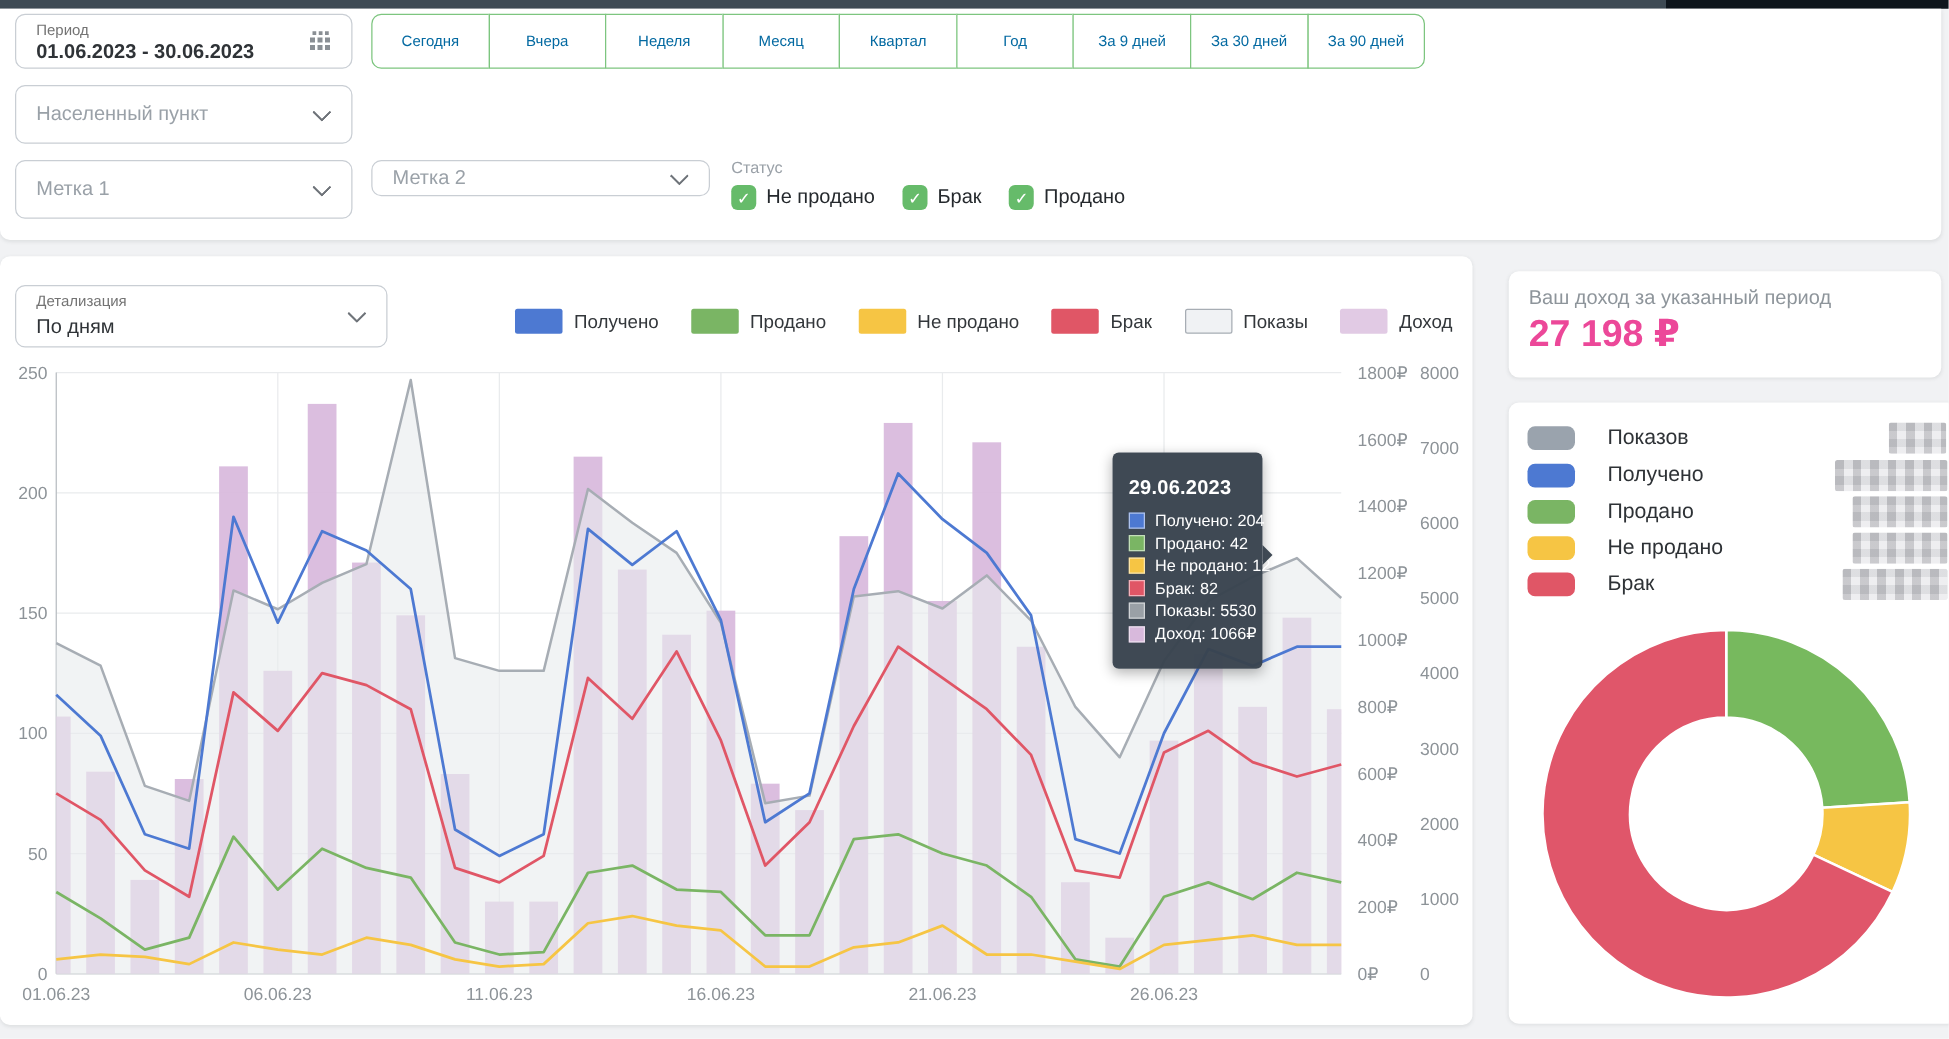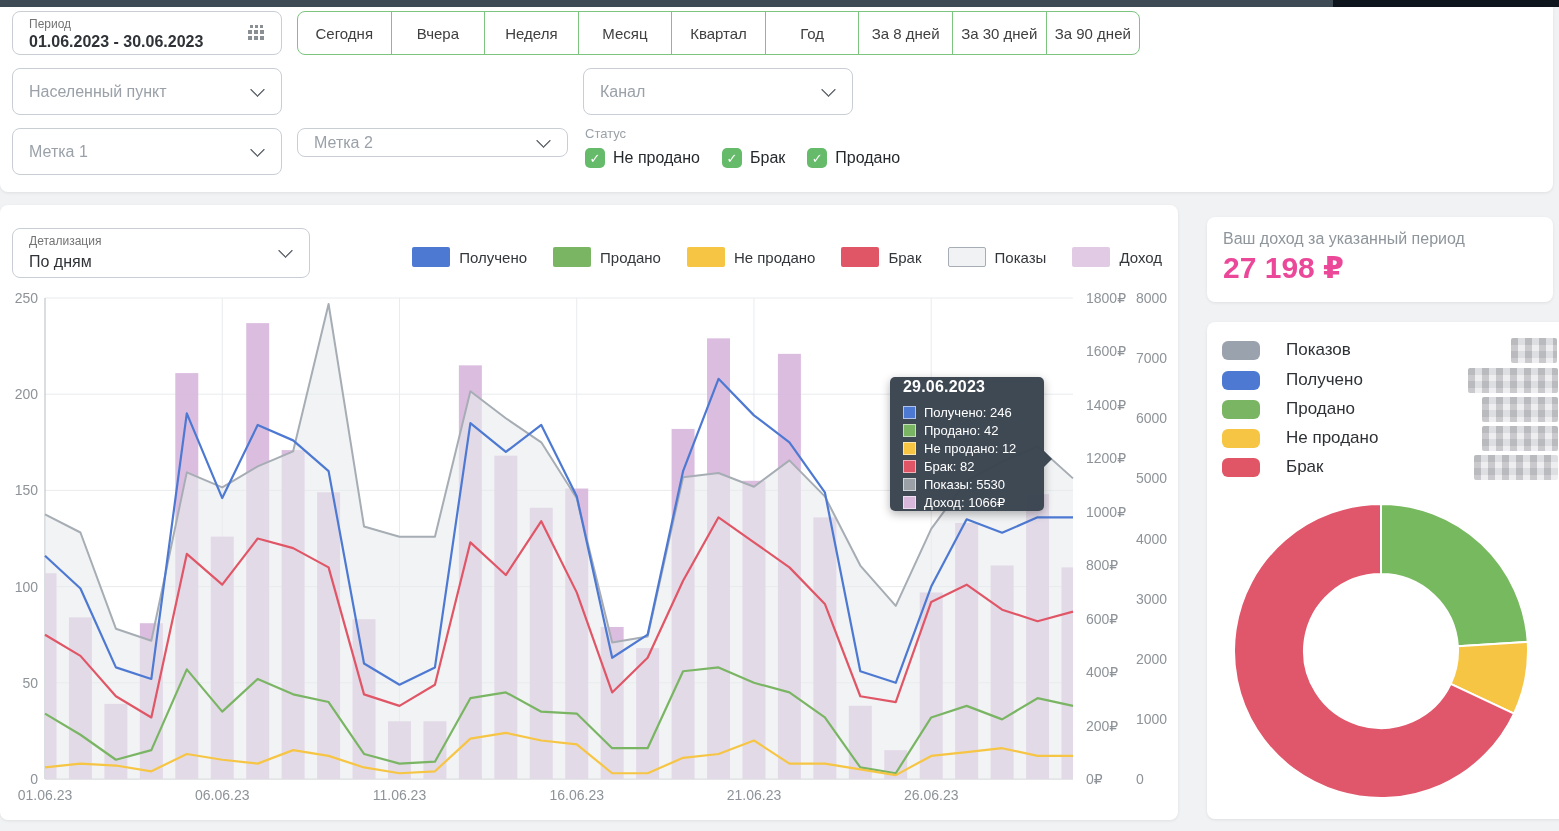--- a/index.html
+++ b/index.html
@@ -17,40 +17,40 @@
   .float-label{position:absolute;left:16px;top:5px;font-size:12px;color:#737373;white-space:nowrap}
   .field-value{position:absolute;left:16px;top:21px;font-size:16px;font-weight:700;color:#2f3337;white-space:nowrap}
   .ph{position:absolute;left:16px;top:50%;transform:translateY(-50%);font-size:16px;color:#9aa1a8;white-space:nowrap}
   .chev{position:absolute;right:18px;top:50%;width:9px;height:9px;
         border-right:2px solid #6f747a;border-bottom:2px solid #6f747a;
         transform:translateY(-70%) rotate(45deg);border-radius:1px}
   .grid-icon{position:absolute;right:14px;top:12px}
 
   .qgroup{position:absolute;left:297px;top:4px;width:843px;height:44px;display:flex}
   .qbtn{flex:1;border:1px solid #7dc57f;margin-left:-1px;display:flex;align-items:center;justify-content:center;
-        font-size:15px;color:#404040;background:#fff;cursor:pointer;white-space:nowrap}
+        font-size:12px;color:#0369a1;background:#fff;cursor:pointer;white-space:nowrap}
   .qbtn:first-child{border-radius:8px 0 0 8px;margin-left:0}
   .qbtn:last-child{border-radius:0 8px 8px 0}
 
   .status-label{position:absolute;left:585px;top:119px;font-size:13px;color:#9aa1a8}
   .status-row{position:absolute;left:585px;top:141px;display:flex;gap:22px;align-items:center}
   .check-item{display:flex;align-items:center;gap:8px;font-size:16px;color:#25292d;font-weight:500}
   .checkbox{width:20px;height:20px;border-radius:5px;background:#66bb6a;color:#fff;display:flex;
             align-items:center;justify-content:center;font-size:13px;font-weight:700;line-height:1}
 
   .chart-legend{position:absolute;top:42px;right:16px;display:flex;gap:26px;align-items:center}
   .cl-item{display:flex;gap:9px;align-items:center;font-size:15px;color:#33373b;white-space:nowrap}
   .cl-swatch{width:38px;height:20px;border-radius:2px;flex:none}
   .cl-swatch.outlined{background:#f0f2f4;border:1.5px solid #a7adb4;box-sizing:border-box}
 
   .combo-svg{position:absolute;left:0;top:0}
   svg text{font-family:"Liberation Sans","DejaVu Sans",sans-serif}
 
-  .tooltip{position:absolute;left:890px;top:172px;width:154px;box-sizing:border-box;
-           background:rgba(57,67,78,.97);border-radius:5px;padding:1px 13px;color:#fff;
+  .tooltip{position:absolute;left:890px;top:157px;width:120px;box-sizing:border-box;
+           background:rgba(57,67,78,.97);border-radius:5px;padding:20px 13px;color:#fff;
            box-shadow:0 3px 10px rgba(0,0,0,.3);z-index:5}
   .tt-title{font-size:16px;font-weight:700;margin-bottom:9px;letter-spacing:.2px}
   .tt-row{display:flex;align-items:center;gap:8px;font-size:13px;margin-top:3px;white-space:nowrap}
   .tt-swatch{width:13px;height:13px;border:1px solid rgba(255,255,255,.55);box-sizing:border-box;flex:none}
   .tt-arrow{position:absolute;right:-8px;top:74px;width:0;height:0;
             border-top:8px solid transparent;border-bottom:8px solid transparent;
             border-left:8px solid rgba(57,67,78,.97)}
 
   .income-title{position:absolute;left:16px;top:13px;font-size:16px;color:#8e959b}
   .income-value{position:absolute;left:16px;top:33px;font-size:30px;font-weight:800;color:#ec4899}
@@ -92,31 +92,27 @@
     </span>
   </div>
 
   <div class="qgroup">
     <div class="qbtn">Сегодня</div>
     <div class="qbtn">Вчера</div>
     <div class="qbtn">Неделя</div>
     <div class="qbtn">Месяц</div>
     <div class="qbtn">Квартал</div>
     <div class="qbtn">Год</div>
-    <div class="qbtn">За 8 дней</div>
+    <div class="qbtn">За 9 дней</div>
     <div class="qbtn">За 30 дней</div>
     <div class="qbtn">За 90 дней</div>
   </div>
 
   <div class="fieldbox" style="left:12px;top:61px;width:270px;height:47px">
     <span class="ph">Населенный пункт</span>
-    <span class="chev"></span>
-  </div>
-  <div class="fieldbox" style="left:583px;top:61px;width:270px;height:47px">
-    <span class="ph">Канал</span>
     <span class="chev"></span>
   </div>
 
   <div class="fieldbox" style="left:12px;top:121px;width:270px;height:47px">
     <span class="ph">Метка 1</span>
     <span class="chev"></span>
   </div>
   <div class="fieldbox" style="left:297px;top:121px;width:271px;height:29px">
     <span class="ph">Метка 2</span>
     <span class="chev"></span>
@@ -258,21 +254,21 @@
       <polyline points="45,429.70000000000005 80.44827586206897,450.86400000000003 115.89655172413794,491.26800000000003 151.3448275862069,512.432 186.79310344827587,348.892 222.24137931034483,379.676 257.6896551724138,333.5 293.1379310344828,343.12 328.58620689655174,362.36 364.0344827586207,489.344 399.48275862068965,500.88800000000003 434.9310344827586,479.724 470.37931034482756,337.348 505.82758620689657,370.05600000000004 541.2758620689656,316.18399999999997 576.7241379310345,387.37199999999996 612.1724137931035,487.42 647.6206896551724,452.788 683.0689655172414,375.828 718.5172413793103,312.33599999999996 753.9655172413793,337.348 789.4137931034483,362.36 824.8620689655172,398.916 860.3103448275862,491.26800000000003 895.7586206896551,497.03999999999996 931.2068965517242,396.99199999999996 966.6551724137931,379.676 1002.1034482758621,404.688 1037.5517241379312,416.23199999999997 1073,406.612" fill="none" stroke="#e05666" stroke-width="2.2" stroke-linejoin="round"></polyline>
       <polyline points="45,508.584 80.44827586206897,529.748 115.89655172413794,554.76 151.3448275862069,545.14 186.79310344827587,464.332 222.24137931034483,506.65999999999997 257.6896551724138,473.952 293.1379310344828,489.344 328.58620689655174,497.03999999999996 364.0344827586207,548.988 399.48275862068965,558.608 434.9310344827586,556.684 470.37931034482756,493.192 505.82758620689657,487.42 541.2758620689656,506.65999999999997 576.7241379310345,508.584 612.1724137931035,543.216 647.6206896551724,543.216 683.0689655172414,466.256 718.5172413793103,462.408 753.9655172413793,477.8 789.4137931034483,487.42 824.8620689655172,512.432 860.3103448275862,562.456 895.7586206896551,568.228 931.2068965517242,512.432 966.6551724137931,500.88800000000003 1002.1034482758621,514.356 1037.5517241379312,493.192 1073,500.88800000000003" fill="none" stroke="#7ab564" stroke-width="2.2" stroke-linejoin="round"></polyline>
       <polyline points="45,562.456 80.44827586206897,558.608 115.89655172413794,560.532 151.3448275862069,566.304 186.79310344827587,548.988 222.24137931034483,554.76 257.6896551724138,558.608 293.1379310344828,545.14 328.58620689655174,550.912 364.0344827586207,562.456 399.48275862068965,568.228 434.9310344827586,566.304 470.37931034482756,533.596 505.82758620689657,527.824 541.2758620689656,535.52 576.7241379310345,539.368 612.1724137931035,568.228 647.6206896551724,568.228 683.0689655172414,552.836 718.5172413793103,548.988 753.9655172413793,535.52 789.4137931034483,558.608 824.8620689655172,558.608 860.3103448275862,564.38 895.7586206896551,570.152 931.2068965517242,550.912 966.6551724137931,547.064 1002.1034482758621,543.216 1037.5517241379312,550.912 1073,550.912" fill="none" stroke="#f6c544" stroke-width="2.2" stroke-linejoin="round"></polyline>
       <polyline points="45,350.81600000000003 80.44827586206897,383.524 115.89655172413794,462.408 151.3448275862069,473.952 186.79310344827587,208.44 222.24137931034483,293.096 257.6896551724138,219.98399999999998 293.1379310344828,235.37600000000003 328.58620689655174,266.15999999999997 364.0344827586207,458.56 399.48275862068965,479.724 434.9310344827586,462.408 470.37931034482756,218.06 505.82758620689657,246.91999999999996 541.2758620689656,219.98399999999998 576.7241379310345,291.172 612.1724137931035,452.788 647.6206896551724,429.70000000000005 683.0689655172414,266.15999999999997 718.5172413793103,173.808 753.9655172413793,210.36399999999998 789.4137931034483,237.3 824.8620689655172,287.324 860.3103448275862,466.256 895.7586206896551,477.8 931.2068965517242,381.6 966.6551724137931,314.26 1002.1034482758621,327.728 1037.5517241379312,312.33599999999996 1073,312.33599999999996" fill="none" stroke="#4d79d2" stroke-width="2.2" stroke-linejoin="round"></polyline>
     </svg>
 
   <div class="tooltip">
     <div class="tt-title">29.06.2023</div>
     <div class="tt-row">
         <span class="tt-swatch" style="background-color: rgb(77, 121, 210);"></span>
-        <span>Получено: 246</span>
+        <span>Получено: 204</span>
       </div>
     <div class="tt-row">
         <span class="tt-swatch" style="background-color: rgb(122, 181, 100);"></span>
         <span>Продано: 42</span>
       </div>
     <div class="tt-row">
         <span class="tt-swatch" style="background-color: rgb(246, 197, 68);"></span>
         <span>Не продано: 12</span>
       </div>
     <div class="tt-row">

